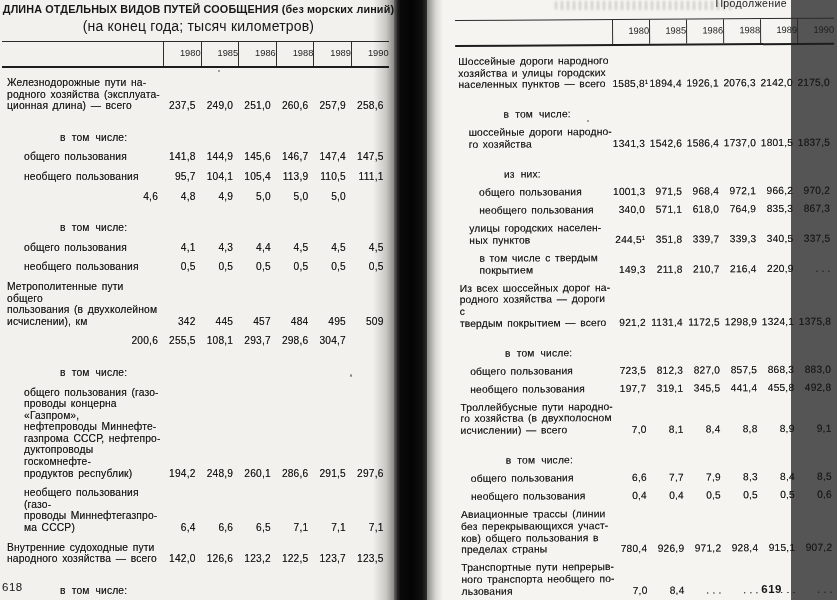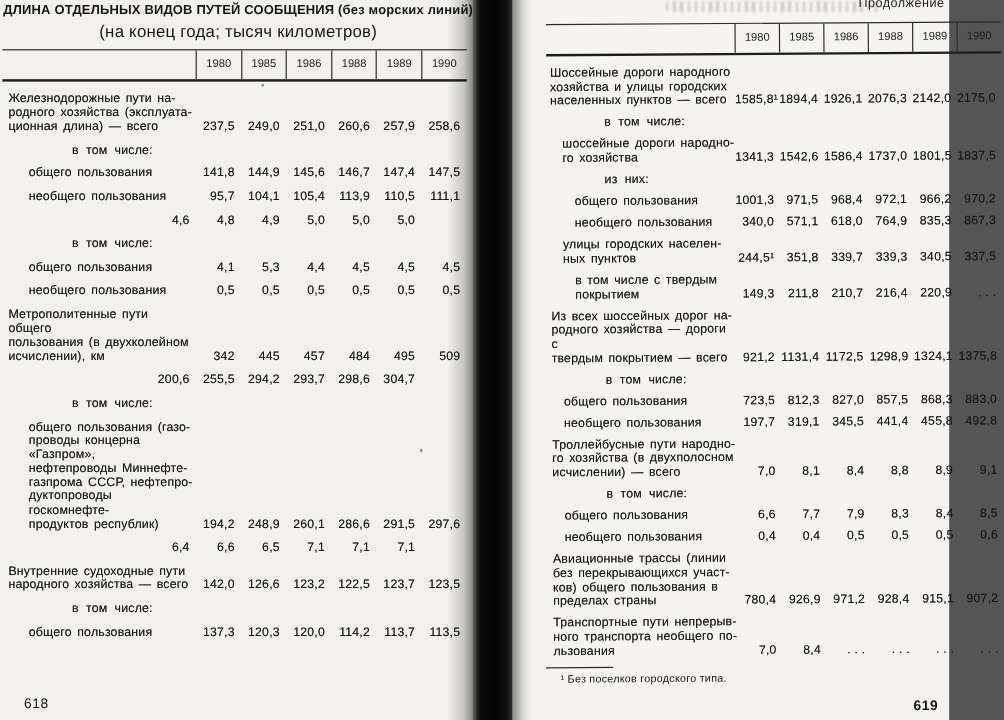--- a/index.html
+++ b/index.html
@@ -47,44 +47,44 @@
   .page-left  .table { margin:7px 4px 0 2px; width:387px; }
   .page-right .table { margin:20px 0 0 28px; width:379px; transform:rotate(-0.35deg); transform-origin:left top; }
   .thead {
     display:grid; height:24px; align-items:center;
     border-top:1px solid #2b2b2b; border-bottom:2px solid #1d1d1d;
     margin-bottom:9px;
   }
   .page-left  .thead, .page-left  .trow { grid-template-columns:161px repeat(6, 37.6px); }
   .page-right .thead, .page-right .trow { grid-template-columns:157px repeat(6, 37px); }
   .thyear {
-    font-size:9.3px; text-align:center; align-self:stretch; line-height:22px;
+    font-size:9.3px; text-align:right; align-self:stretch; line-height:22px;
     border-left:1px solid #2e2e2e; color:#1d1d1d;
   }
   .trow { display:grid; align-items:end; }
   .page-left  .trow { margin-bottom:8px; }
   .page-right .trow { margin-bottom:6.5px; }
   .tlabel { font-size:10.3px; line-height:11.6px; letter-spacing:.15px; word-spacing:1.5px;
             text-shadow:0 0 .5px rgba(30,30,30,.6); }
   .tval   { font-size:10.2px; line-height:11.6px; text-align:right; padding-right:5px;
             white-space:nowrap; letter-spacing:.2px; text-shadow:0 0 .5px rgba(30,30,30,.6); }
   .lvl0 > .tlabel { padding-left:5px; }
   .lvl1 > .tlabel { padding-left:22px; }
   .lvl2 > .tlabel { padding-left:30px; }
-  .subrow > .tlabel { padding-left:58px; word-spacing:3px; }
+  .subrow > .tlabel { padding-left:58px; word-spacing:3px;margin-top:12px; }
   .page-right .lvl0 > .tlabel { padding-left:3px; }
   .page-right .lvl1 > .tlabel { padding-left:13px; }
   .page-right .lvl2 > .tlabel { padding-left:23px; }
   .page-right .subrow > .tlabel { padding-left:48px; }
   
   .fnblock { margin:4px 0 0 28px; transform:rotate(-0.35deg); transform-origin:left top; }
   .fnrule { width:56px; height:1px; background:#2c2c2c; margin-bottom:4px; }
   .fntext { font-size:9px; padding-left:12px; letter-spacing:.2px; }
   .pagenum { position:absolute; font-size:11.5px; letter-spacing:.5px; }
-  .pagenum-left  { left:20px;  bottom:7px; }
+  .pagenum-left  { left:2px;  bottom:7px; }
   .pagenum-right { right:9px; bottom:5px;font-weight:bold; }
 </style>
 </head>
 <body>
 
 <div class="sheet">
 
   <div class="page page-left">
     <div class="lp-head">
       <div class="lp-title">ДЛИНА ОТДЕЛЬНЫХ ВИДОВ ПУТЕЙ СООБЩЕНИЯ (без морских линий)</div>
@@ -152,21 +152,21 @@
           <div class="trow subrow">
             <div class="tlabel">
               <div>в том числе:</div>
             </div>
           </div>
           <div class="trow lvl1">
             <div class="tlabel">
               <div>общего пользования</div>
             </div>
             <div class="tval">4,1</div>
-            <div class="tval">5,3</div>
+            <div class="tval">4,3</div>
             <div class="tval">4,4</div>
             <div class="tval">4,5</div>
             <div class="tval">4,5</div>
             <div class="tval">4,5</div>
           </div>
           <div class="trow lvl1">
             <div class="tlabel">
               <div>необщего пользования</div>
             </div>
             <div class="tval">0,5</div>
@@ -185,21 +185,21 @@
             <div class="tval">342</div>
             <div class="tval">445</div>
             <div class="tval">457</div>
             <div class="tval">484</div>
             <div class="tval">495</div>
             <div class="tval">509</div>
           </div>
           <div class="trow lvl0">
             <div class="tval">200,6</div>
             <div class="tval">255,5</div>
-            <div class="tval">294,2</div>
+            <div class="tval">108,1</div>
             <div class="tval">293,7</div>
             <div class="tval">298,6</div>
             <div class="tval">304,7</div>
           </div>
           <div class="trow subrow">
             <div class="tlabel">
               <div>в том числе:</div>
             </div>
           </div>
           <div class="trow lvl1">
@@ -212,20 +212,25 @@
               <div>продуктов республик)</div>
             </div>
             <div class="tval">194,2</div>
             <div class="tval">248,9</div>
             <div class="tval">260,1</div>
             <div class="tval">286,6</div>
             <div class="tval">291,5</div>
             <div class="tval">297,6</div>
           </div>
           <div class="trow lvl1">
+            <div class="tlabel">
+              <div>необщего пользования (газо-</div>
+              <div>проводы Миннефтегазпро-</div>
+              <div>ма СССР)</div>
+            </div>
             <div class="tval">6,4</div>
             <div class="tval">6,6</div>
             <div class="tval">6,5</div>
             <div class="tval">7,1</div>
             <div class="tval">7,1</div>
             <div class="tval">7,1</div>
           </div>
           <div class="trow lvl0">
             <div class="tlabel">
               <div>Внутренние судоходные пути</div>

